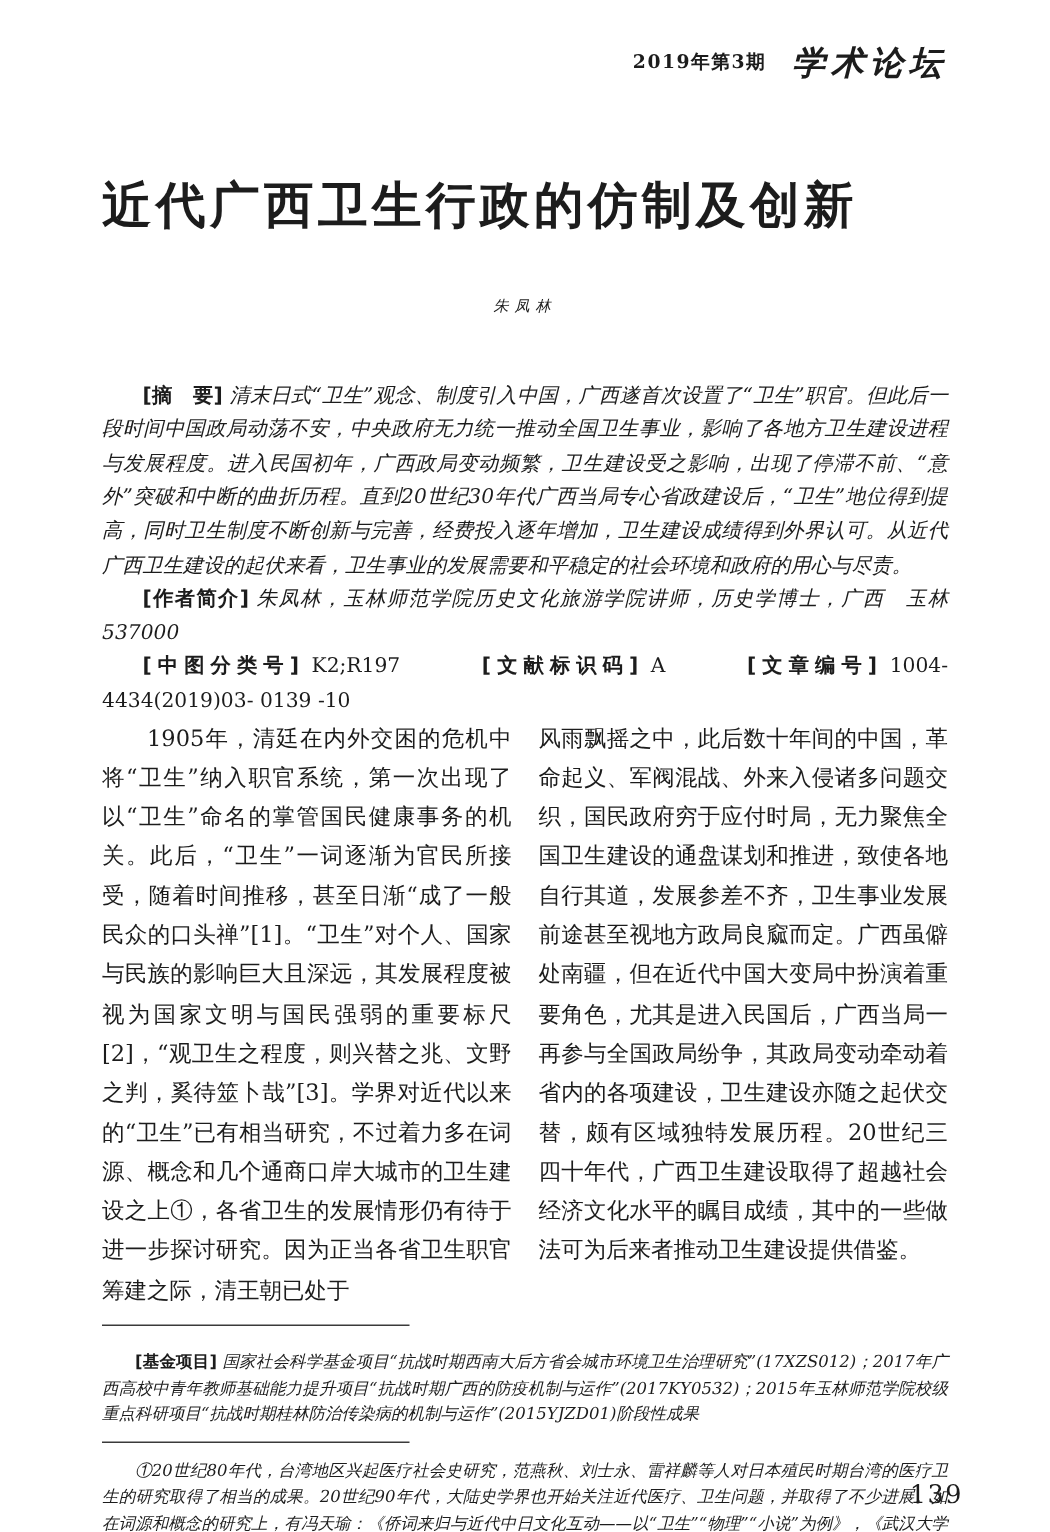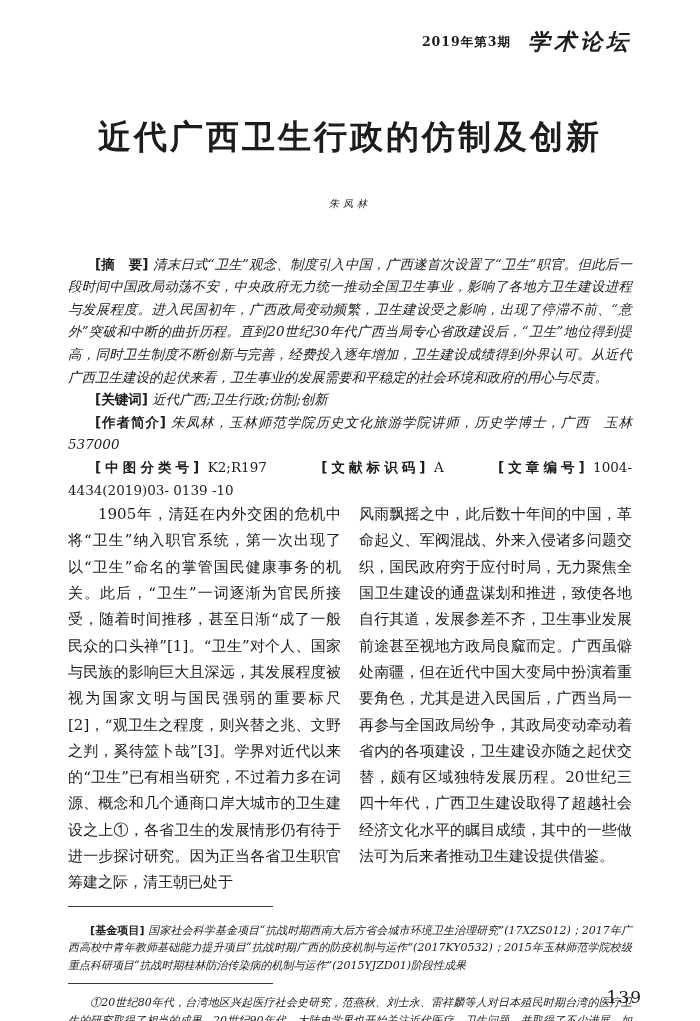--- a/index.html
+++ b/index.html
@@ -29,21 +29,21 @@
     font-weight: bold;
     font-style: italic;
     font-size: 22px;
     letter-spacing: 4px;
     margin-left: 12px;
     vertical-align: middle;
   }
   
   .title {
     margin: 60px 0 0 0;
-    text-align: center;
+    text-align: left;
     font-family: "DejaVu Sans", sans-serif;
     font-weight: 700;
     font-size: 33px;
     letter-spacing: 3px;
     line-height: 1.2;
   }
   .author {
     margin-top: 40px;
     text-align: center;
     font-size: 10px;
@@ -115,21 +115,20 @@
     <span class="issue">2019年第3期</span>
     <span class="journal">学术论坛</span>
   </div>
 
   <h1 class="title">近代广西卫生行政的仿制及创新</h1>
 
   <div class="author">朱凤林</div>
 
   <div class="front">
     <p class="indent2"><span class="label">[摘　要]</span> <span class="kaiti">清末日式“卫生”观念、制度引入中国，广西遂首次设置了“卫生”职官。但此后一段时间中国政局动荡不安，中央政府无力统一推动全国卫生事业，影响了各地方卫生建设进程与发展程度。进入民国初年，广西政局变动频繁，卫生建设受之影响，出现了停滞不前、“意外”突破和中断的曲折历程。直到20世纪30年代广西当局专心省政建设后，“卫生”地位得到提高，同时卫生制度不断创新与完善，经费投入逐年增加，卫生建设成绩得到外界认可。从近代广西卫生建设的起伏来看，卫生事业的发展需要和平稳定的社会环境和政府的用心与尽责。</span></p>
-    <p class="indent2"><span class="label">[关键词]</span> <span class="kaiti">近代广西;卫生行政;仿制;创新</span></p>
     <p class="indent2"><span class="label">[作者简介]</span> <span class="kaiti">朱凤林，玉林师范学院历史文化旅游学院讲师，历史学博士，广西　玉林　537000</span></p>
     <p class="meta-line">
       <span class="meta-seg"><span class="label">[中图分类号]</span> <span>K2;R197</span></span>
       <span class="meta-seg"><span class="label">[文献标识码]</span> <span>A</span></span>
       <span class="meta-seg"><span class="label">[文章编号]</span> <span>1004- 4434(2019)03- 0139 -10</span></span>
     </p>
   </div>
 
   <div class="columns">
     <div class="col">

